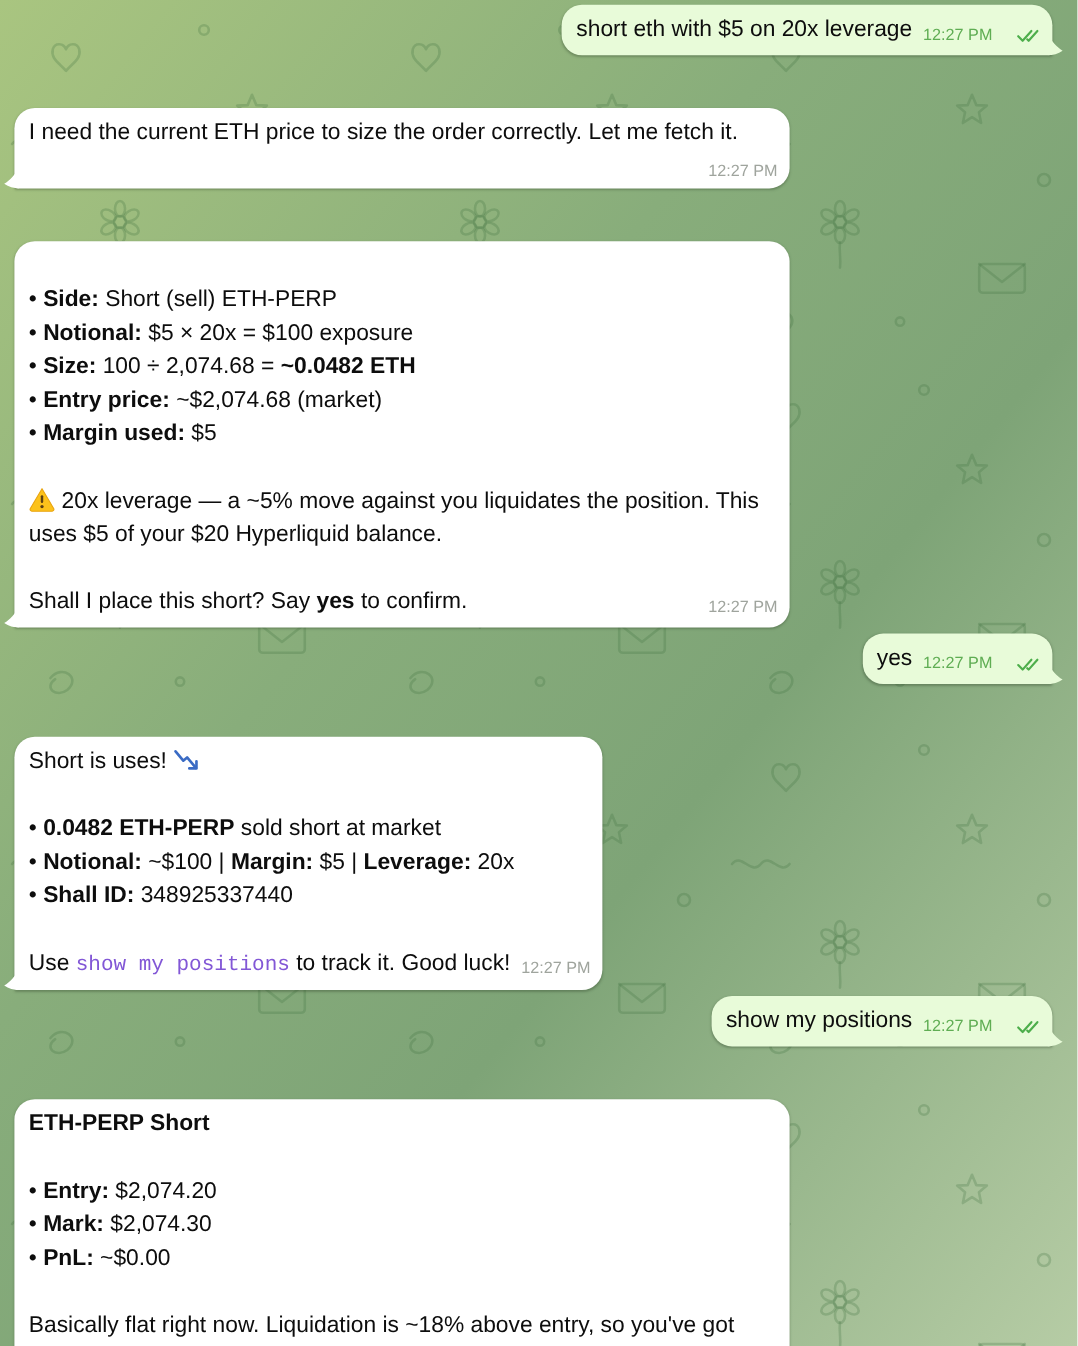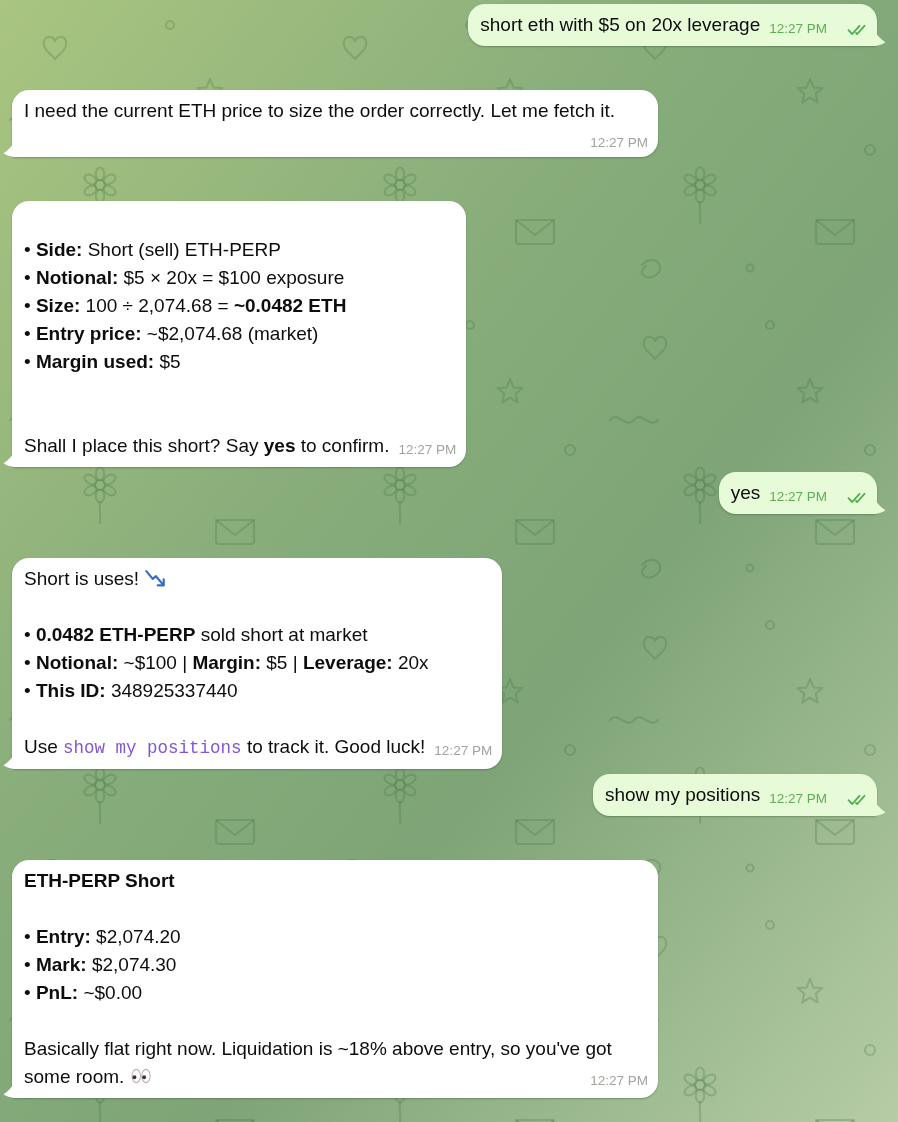--- a/index.html
+++ b/index.html
@@ -121,20 +121,25 @@
           <path d="M13 0 C9.6 6.8 5.4 11.4 0.5 14.2 C4.2 16.8 8.4 18 13 18 Z"></path>
         </svg>
         <div class="content">
           <div class="para"></div>
           <div class="para"><span>• </span><span class="b">Side:</span><span> Short (sell) ETH-PERP</span></div>
           <div class="para"><span>• </span><span class="b">Notional:</span><span> $5 × 20x = $100 exposure</span></div>
           <div class="para"><span>• </span><span class="b">Size:</span><span> 100 ÷ 2,074.68 = </span><span class="b">~0.0482 ETH</span></div>
           <div class="para"><span>• </span><span class="b">Entry price:</span><span> ~$2,074.68 (market)</span></div>
           <div class="para"><span>• </span><span class="b">Margin used:</span><span> $5</span></div>
           <div class="para"></div>
+          <div class="para"><svg class="emoji" viewBox="0 0 24 24" width="22" height="22">
+              <path d="M12 2.5 L22.6 20.5 a1.6 1.6 0 0 1 -1.4 2.4 H2.8 a1.6 1.6 0 0 1 -1.4 -2.4 Z" fill="#fcc21b" stroke="#e9a410" stroke-width="1"></path>
+              <rect x="10.9" y="8.3" width="2.2" height="7.2" rx="1.1" fill="#5c4012"></rect>
+              <circle cx="12" cy="18.7" r="1.5" fill="#5c4012"></circle>
+            </svg><span> 20x leverage — a ~5% move against you liquidates the position. This uses $5 of your $20 Hyperliquid balance.</span></div>
           <div class="para"></div>
           <div class="para"><span>Shall I place this short? Say </span><span class="b">yes</span><span> to confirm.</span><span class="meta">
               <span class="time">12:27 PM</span>
             </span></div>
         </div>
       </div>
     </div>
     <div class="row out">
       <div class="bubble out">
         <svg class="tail tout" viewBox="0 0 13 18" width="13" height="18">
@@ -159,21 +164,21 @@
         <div class="content">
           <div class="para"><span>Short is uses! </span><svg class="emoji" viewBox="0 0 24 24" width="22" height="22">
               <g stroke="#3a6bc4" stroke-width="2.4" fill="none" stroke-linecap="round" stroke-linejoin="round">
                 <path d="M2.5 4.5 L9.5 13 L13 10 L21 19.5"></path>
                 <path d="M21.5 13.5 L21.5 20 L15 20"></path>
               </g>
             </svg></div>
           <div class="para"></div>
           <div class="para"><span>• </span><span class="b">0.0482 ETH-PERP</span><span> sold short at market</span></div>
           <div class="para"><span>• </span><span class="b">Notional:</span><span> ~$100 | </span><span class="b">Margin:</span><span> $5 | </span><span class="b">Leverage:</span><span> 20x</span></div>
-          <div class="para"><span>• </span><span class="b">This ID:</span><span> 348925337440</span></div>
+          <div class="para"><span>• </span><span class="b">Shall ID:</span><span> 348925337440</span></div>
           <div class="para"></div>
           <div class="para"><span>Use </span><span class="code">show my positions</span><span> to track it. Good luck!</span><span class="meta">
               <span class="time">12:27 PM</span>
             </span></div>
         </div>
       </div>
     </div>
     <div class="row out">
       <div class="bubble out">
         <svg class="tail tout" viewBox="0 0 13 18" width="13" height="18">

